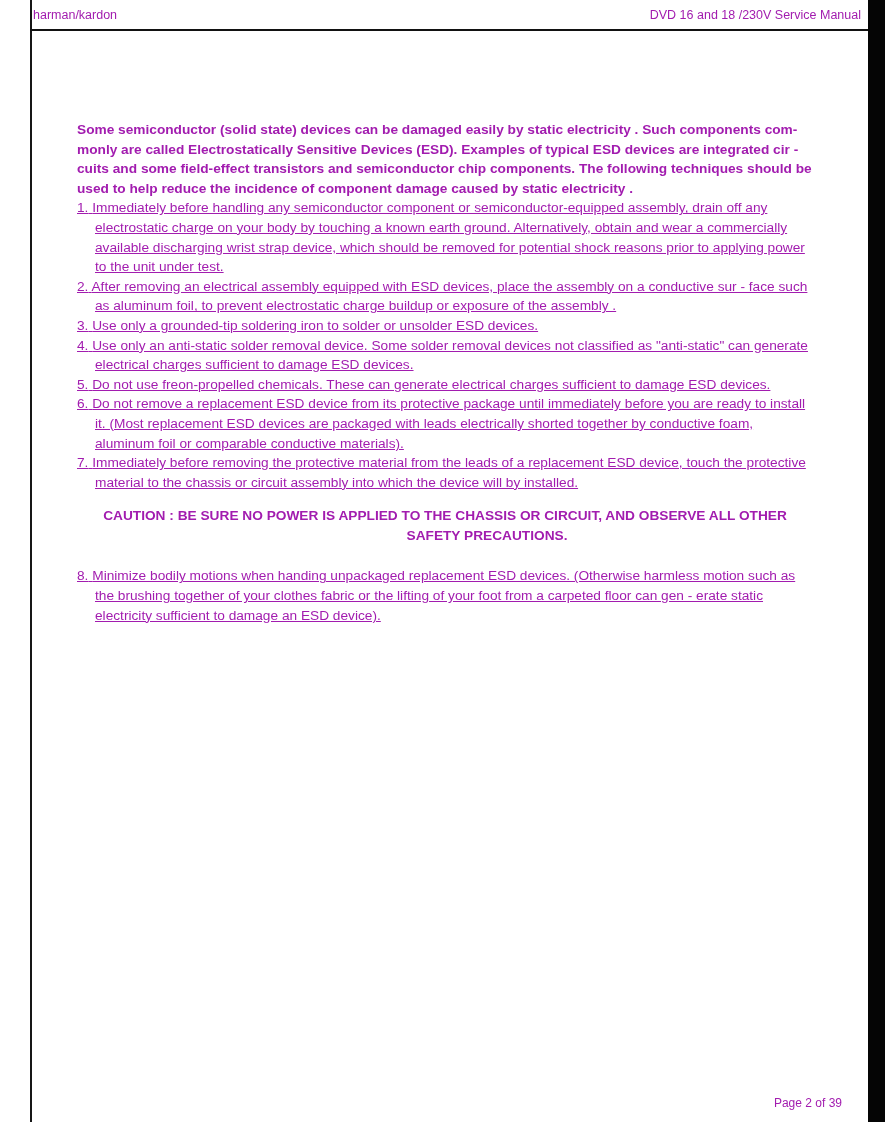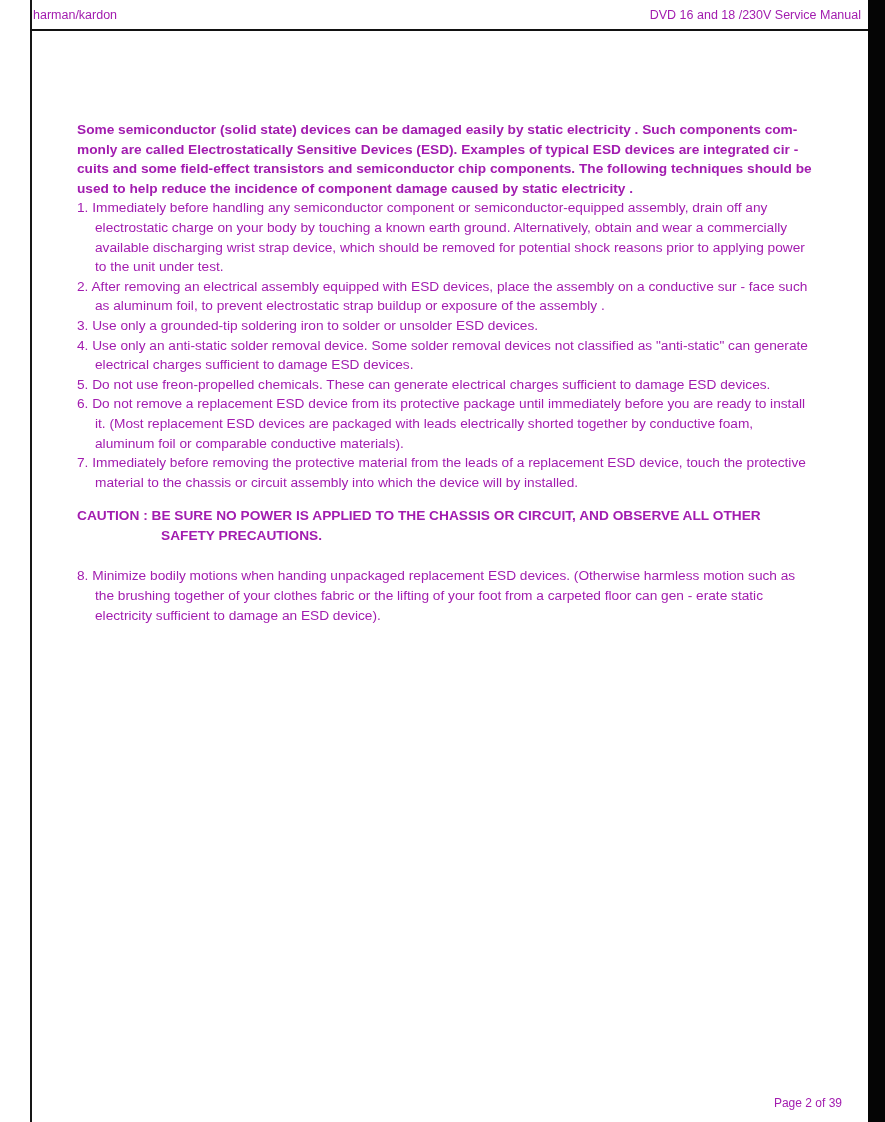--- a/index.html
+++ b/index.html
@@ -70,26 +70,28 @@
   .intro {
     margin: 0;
     font-weight: bold;
   }
   .list {
     margin: 0;
   }
   .li {
     padding-left: 18px;
     text-indent: -18px;
+    text-decoration: underline;
   }
   .caution {
     margin: 14px 0 0 0;
     font-weight: bold;
     padding-left: 84px;
     text-indent: -84px;
+    text-align: center;
   }
   .item-after-caution {
     margin-top: 21px;
   }
   .page-footer {
     position: absolute;
     right: 43px;
     bottom: 12px;
     font-size: 12px;
   }
@@ -108,21 +110,21 @@
   </div>
   <hr class="header-rule">
 
 
   <div class="content">
 
     <p class="intro">Some semiconductor (solid state) devices can be damaged easily by static electricity . Such components com- monly are called Electrostatically Sensitive Devices (ESD). Examples of typical ESD devices are integrated cir - cuits and some field-effect transistors and semiconductor chip components.  The following techniques should be used to help reduce the incidence of component damage caused by static electricity .</p>
 
     <div class="list">
       <div class="li"><span>1.</span> <span>Immediately before handling any semiconductor component or semiconductor-equipped assembly, drain off any electrostatic charge on your body by touching a known earth ground.  Alternatively, obtain and wear a commercially available discharging wrist strap device, which should be removed for potential shock reasons prior to applying power to the unit under test.</span></div>
-      <div class="li"><span>2.</span> <span>After removing an electrical assembly equipped with ESD devices, place the assembly on a conductive sur - face such as aluminum foil, to prevent electrostatic strap buildup or exposure of the assembly .</span></div>
+      <div class="li"><span>2.</span> <span>After removing an electrical assembly equipped with ESD devices, place the assembly on a conductive sur - face such as aluminum foil, to prevent electrostatic charge buildup or exposure of the assembly .</span></div>
       <div class="li"><span>3.</span> <span>Use only a grounded-tip soldering iron to solder or unsolder ESD devices.</span></div>
       <div class="li"><span>4.</span> <span>Use only an anti-static solder removal device. Some solder removal devices not classified as "anti-static" can generate electrical charges sufficient to damage ESD devices.</span></div>
       <div class="li"><span>5.</span> <span>Do not use freon-propelled chemicals.  These can generate electrical charges sufficient to damage ESD devices.</span></div>
       <div class="li"><span>6.</span> <span>Do not remove a replacement ESD device from its protective package until immediately before you are ready to install it. (Most replacement ESD devices are packaged with leads electrically shorted together by conductive foam, aluminum foil or comparable conductive materials).</span></div>
       <div class="li"><span>7.</span> <span>Immediately before removing the protective material from the leads of a replacement ESD device, touch the protective material to the chassis or circuit assembly into which the device will by installed.</span></div>
     </div>
 
     <p class="caution"><span>CAUTION :</span> <span>BE SURE NO POWER IS APPLIED TO THE CHASSIS OR CIRCUIT, AND OBSERVE ALL OTHER SAFETY PRECAUTIONS.</span></p>
 
     <div class="li item-after-caution"><span>8.</span> <span>Minimize bodily motions when handing unpackaged replacement ESD devices. (Otherwise harmless motion such as the brushing together of your clothes fabric or the lifting of your foot from a carpeted floor can gen - erate static electricity sufficient to damage an ESD device).</span></div>

